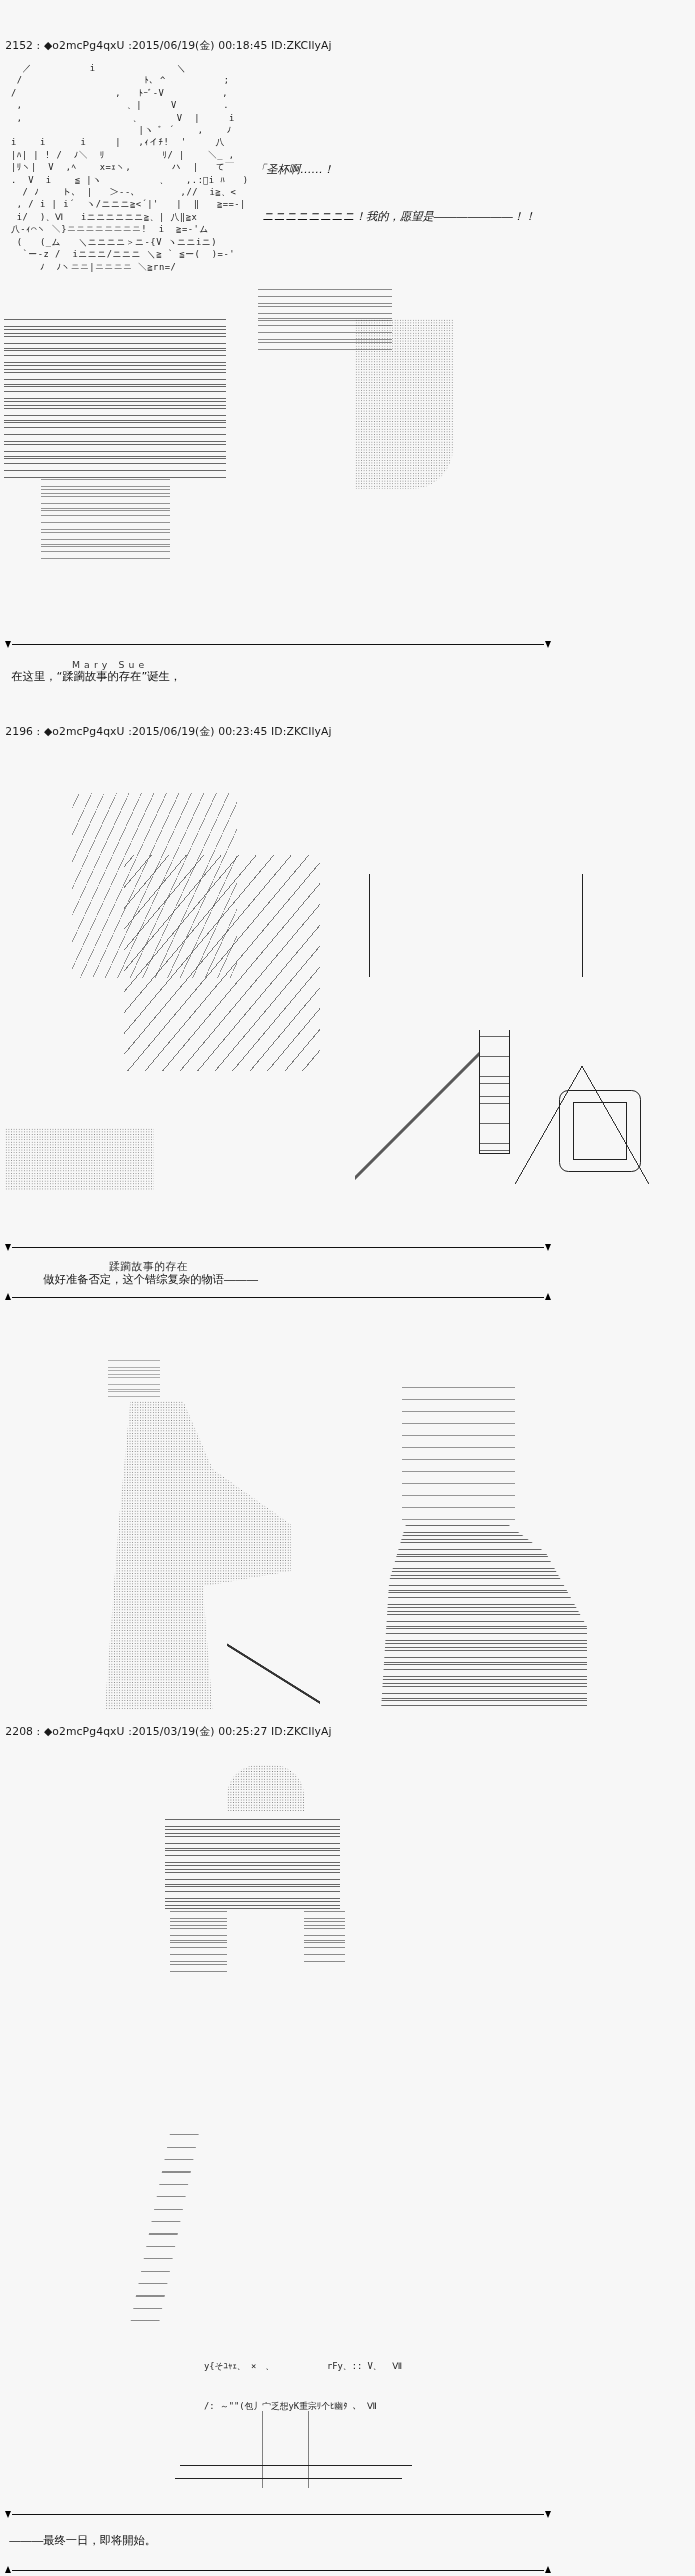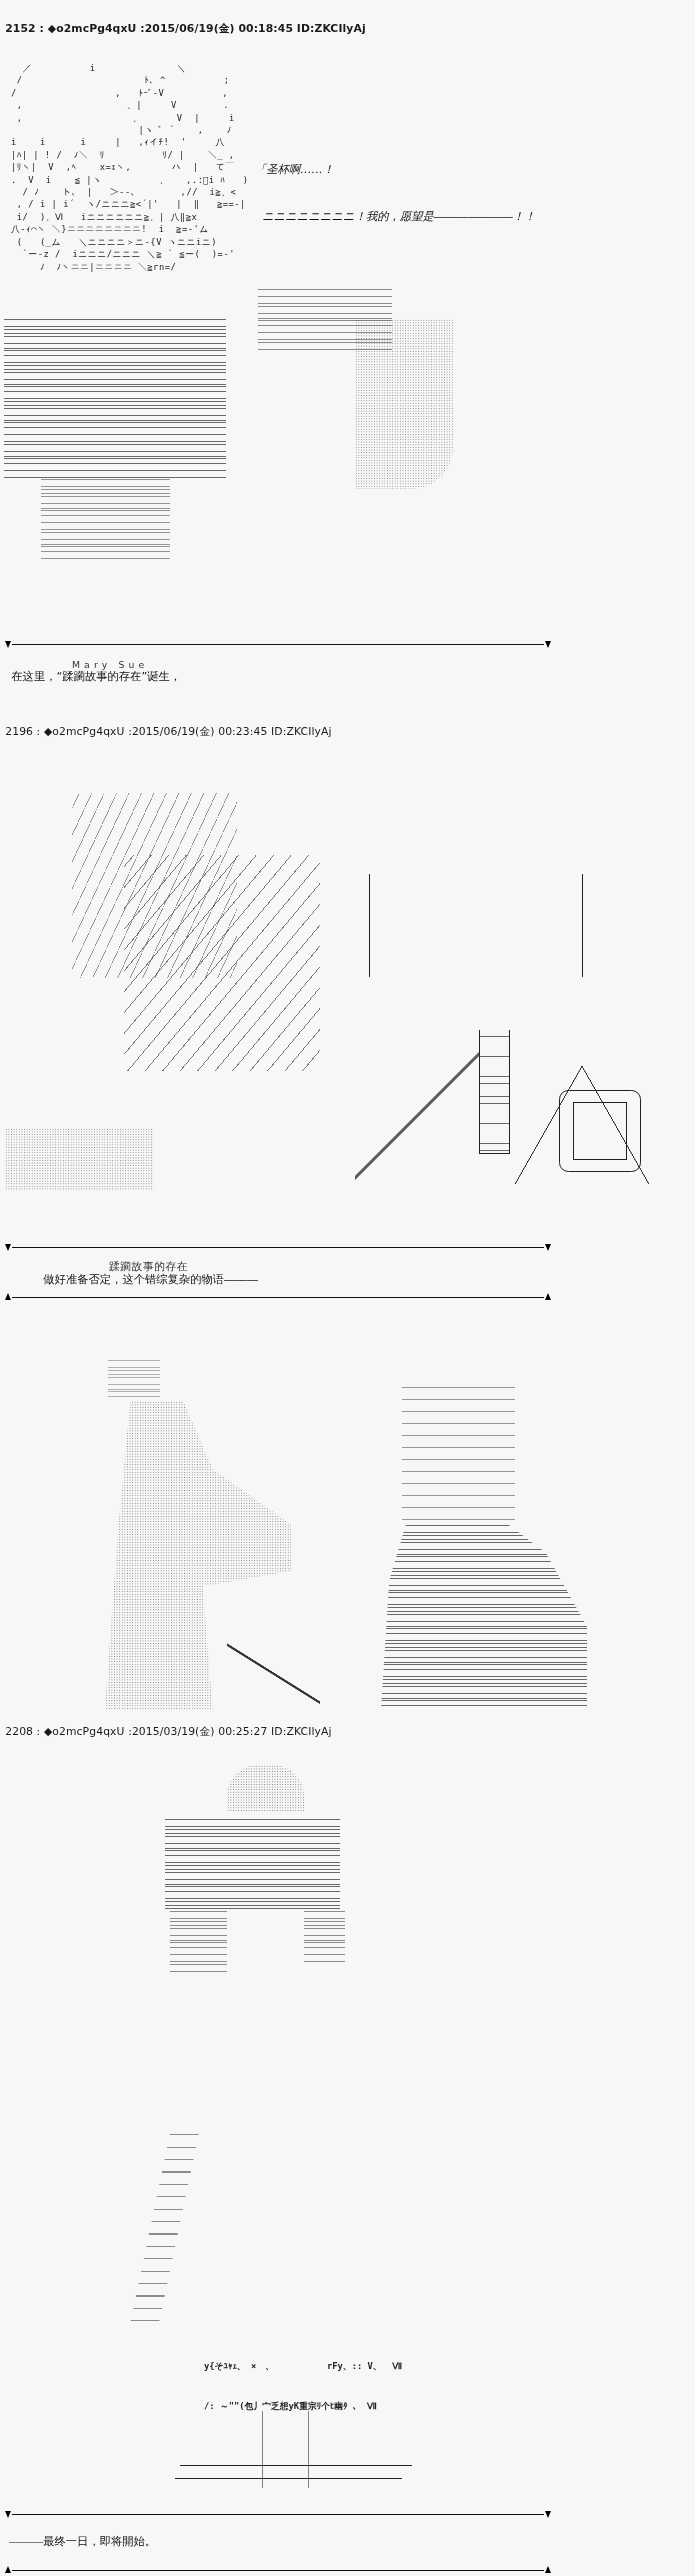--- a/index.html
+++ b/index.html
@@ -90,21 +90,21 @@
   }
   .dots-dense {
     background-image: radial-gradient(circle, #555 0.4px, transparent 0.6px);
     background-size: 2.6px 2.6px;
   }
   .outline { border: 1px solid #222; box-sizing: border-box; }
 </style>
 </head>
 <body>
 
-<div class="abs post-header" style="left:5.2px; top:22px;font-weight:bold;">
+<div class="abs post-header" style="left:5.2px; top:39px;">
   <span>2152</span><span> : </span><span>◆o2mcPg4qxU</span><span> :2015/06/19(金) 00:18:45</span>
   <span>ID:ZKCIlyAj</span>
 </div>
 
 <pre class="aa" style="left:5.2px; top:62px; font-size:8.8px; line-height:12.4px; letter-spacing:0.5px;">   ／          i              ＼
   /                     ﾄ､ ^          ;
  /                 ,   ﾄ-ﾞ‐V          ,
   ,                  、|     V        .
   ,                   、      V  |     i
                        |ヽ ﾞ ´    ,    ﾉ
@@ -211,38 +211,38 @@
 <div class="art-block dots-dense" style="left:227px; top:1765px; width:77px; height:46px; border-radius:31px 31px 0 0; opacity:0.8;"></div>
 <div class="art-block stripes" style="left:165px; top:1819px; width:175px; height:93px;"></div>
 <div class="art-block stripes" style="left:170px; top:1911px; width:57px; height:62px; opacity:0.6;"></div>
 <div class="art-block stripes" style="left:304px; top:1911px; width:41px; height:52px; opacity:0.6;"></div>
 <div class="art-block dots" style="left:206px; top:2076px; width:185px; height:165px; opacity:0.8;"></div>
 <div class="art-block" style="left:129px; top:2123px; width:72px; height:206px;
      background: repeating-linear-gradient(to bottom, transparent 0 11.3px, #444 11.3px 12.4px);
      clip-path: polygon(60% 0, 100% 0, 40% 100%, 0 100%);
      opacity:0.6;"></div>
 
-<div class="abs" style="left:204px; top:2333px; font-family:'DejaVu Sans Mono', monospace; font-size:8.8px; line-height:13.4px; white-space:pre; color:#222;font-weight:bold;">
+<div class="abs" style="left:204px; top:2333px; font-family:'DejaVu Sans Mono', monospace; font-size:8.8px; line-height:13.4px; white-space:pre; color:#222;">
   <div>y{そﾕｬｪ、 ×ゕ、          rFy、:: V、  Ⅶ</div>
   <div>/: ～""(包丿宀乏想yK重宗ﾘ个ﾋ幽ﾀ 、 Ⅶ</div>
 </div>
 
 <div class="art-block dots" style="left:222px; top:2365px; width:170px; height:41px; opacity:0.7;"></div>
 <div class="art-block" style="left:242px; top:2411px; width:103px; height:77px;
      background: repeating-linear-gradient(to right, transparent 0 19.6px, #333 19.6px 20.6px, transparent 20.6px 46px);
      opacity:0.6;"></div>
 <div class="art-block" style="left:180px; top:2465px; width:232px; height:1px; background:#222;"></div>
 <div class="art-block" style="left:175px; top:2478px; width:227px; height:1px; background:#222;"></div>
 
 <div class="sep" style="top:2509px;">
   <div class="tri-down tri-left"></div>
   <div class="line"></div>
   <div class="tri-down tri-right"></div>
 </div>
 
-<div class="abs narration" style="left:9.3px; top:2534px;font-family:Liberation Serif, serif;">―――最终一日，即将開始。</div>
+<div class="abs narration" style="left:9.3px; top:2534px;">―――最终一日，即将開始。</div>
 
 <div class="sep" style="top:2565px;">
   <div class="tri-up tri-left"></div>
   <div class="line"></div>
   <div class="tri-up tri-right"></div>
 </div>
 
 
 </body></html>

